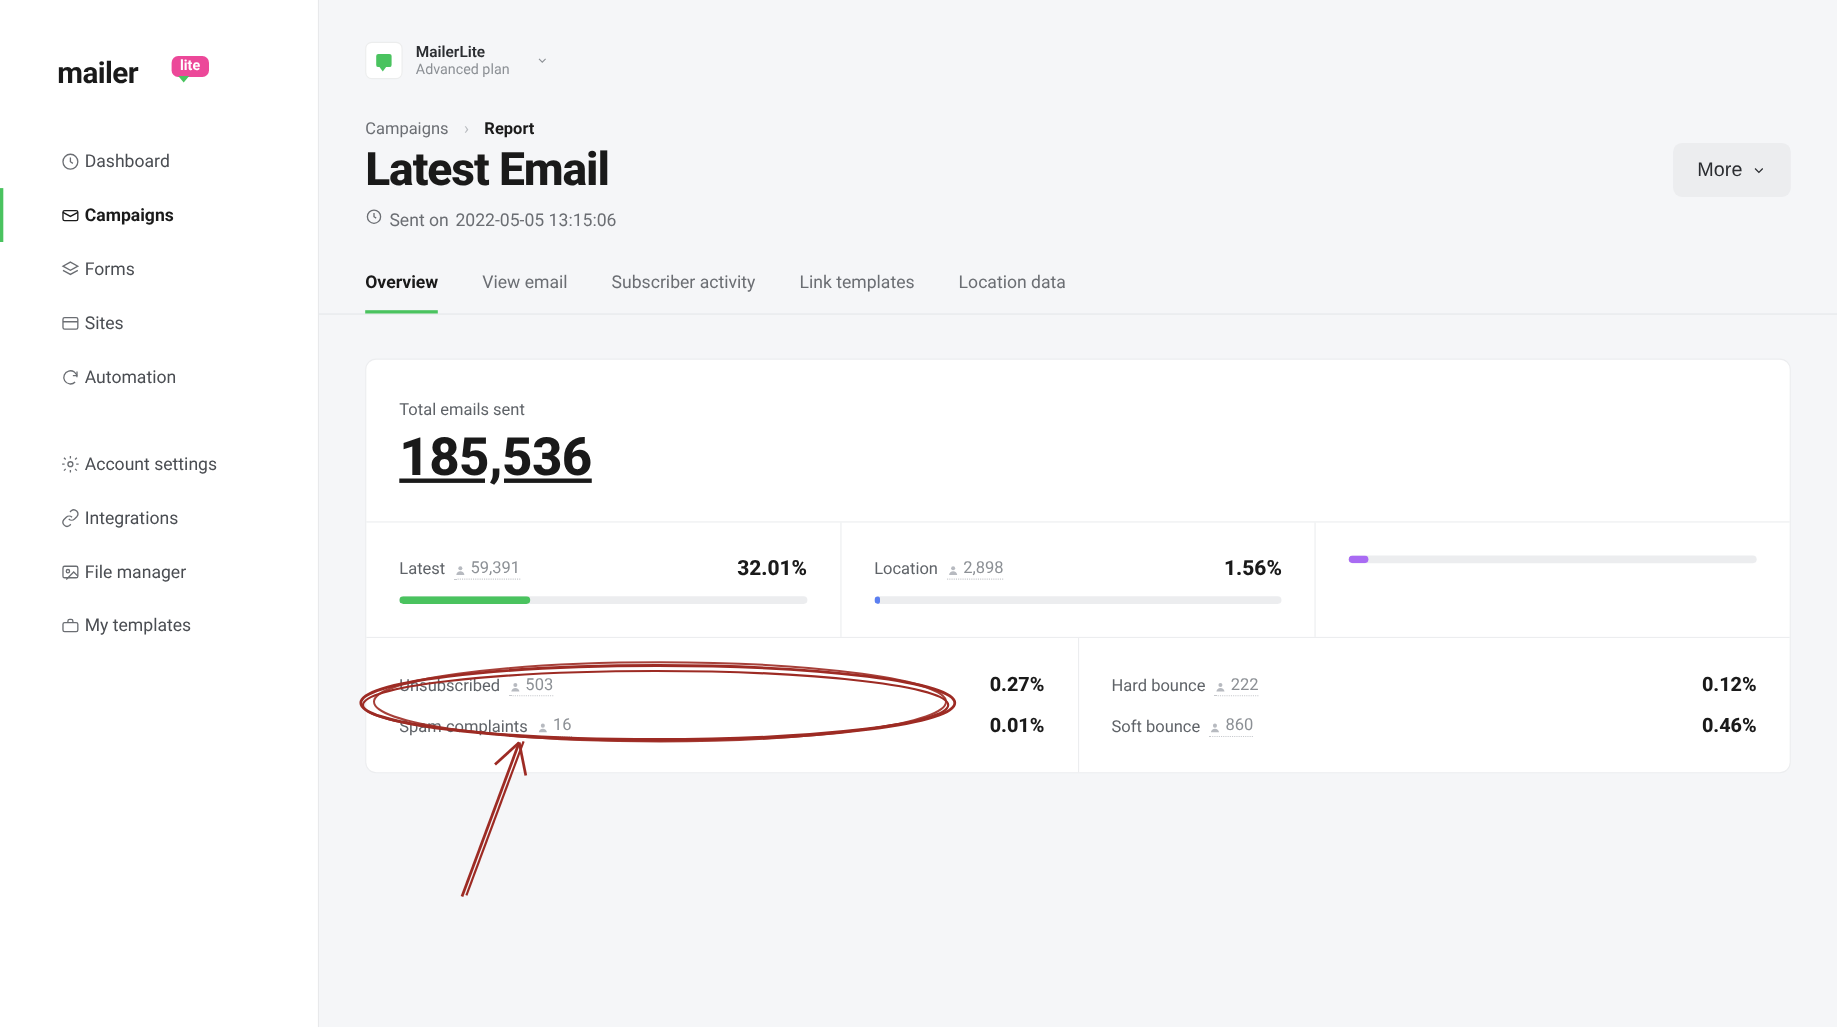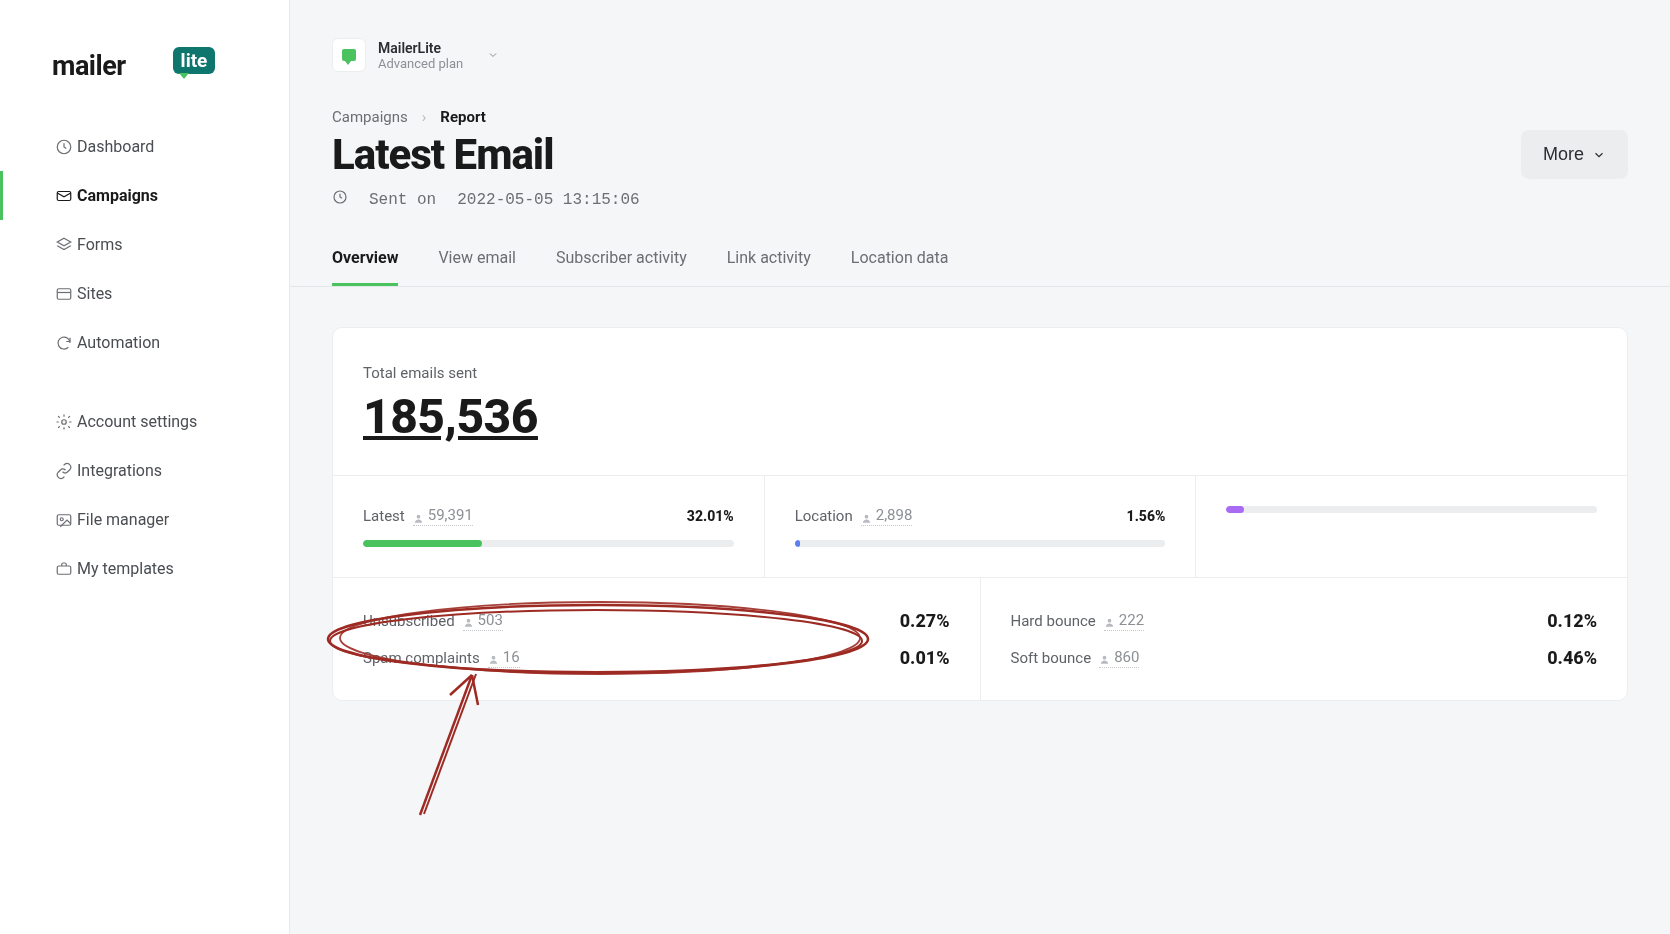--- a/index.html
+++ b/index.html
@@ -20,27 +20,27 @@
   flex-shrink: 0;
 }
 .logo {
   padding: 0 52px 40px 52px;
   display: flex;
   align-items: center;
   gap: 28px;
 }
 .logo-text { font-size: 27px; font-weight: 700; color: #1a1a1a; letter-spacing: -0.5px; }
 .logo-badge {
-  background: #0f766e;
+  background: #ec4899;
   color: #fff;
-  font-size: 19px;
+  font-size: 13px;
   font-weight: 700;
   padding: 2px 8px;
   border-radius: 6px;
-  margin-left: 19px;
+  margin-left: 2px;
   position: relative;
   top: -6px;
 }
 .logo-badge::after {
   content: "";
   position: absolute;
   bottom: -5px;
   left: 6px;
   width: 0; height: 0;
   border-left: 5px solid transparent;
@@ -111,23 +111,23 @@
   padding: 4px 42px 0 42px;
 }
 .page-title { font-size: 42px; font-weight: 800; letter-spacing: -1px; }
 .more-btn {
   background: #ecedef; border: none; border-radius: 8px;
   padding: 14px 22px; font-size: 18px; font-weight: 500;
   display: flex; align-items: center; gap: 8px; cursor: pointer; color: #2b2d31;
 }
 
 .sent-row {
-  display: flex; align-items: center; gap: 21px;
+  display: flex; align-items: center; gap: 6px;
   padding: 10px 42px 20px 42px;
-  color: #6b6e73; font-size: 16px; font-family: Liberation Mono, monospace;
+  color: #6b6e73; font-size: 16px;
 }
 
 .tabs {
   display: flex; gap: 40px;
   padding: 8px 42px 0 42px;
   border-bottom: 1px solid #e4e6e9;
 }
 .tab {
   padding: 10px 0 16px 0;
   font-size: 16px; color: #6b6e73; cursor: pointer;
@@ -156,21 +156,21 @@
 .metric-cell:last-child { border-right: none; }
 .metric-head { display: flex; justify-content: space-between; align-items: center; margin-bottom: 14px; }
 .metric-label { display: flex; align-items: center; gap: 8px; color: #5f6368; font-size: 15px; }
 .metric-count {
   color: #8c9095; font-size: 15px;
   border-bottom: 1px dotted #c6c8cc; padding-bottom: 1px;
   display: inline-flex; align-items: center; gap: 4px;
 }
 .person-ic { width: 11px; height: 11px; display:inline-block; }
 .person-ic svg { width:11px; height:11px; fill:#b7bac0; }
-.metric-pct { font-size: 14px; font-weight: 800; }
+.metric-pct { font-size: 19px; font-weight: 800; }
 .bar { height: 7px; background: #ecedef; border-radius: 4px; overflow: hidden; }
 .bar-fill { height: 100%; border-radius: 4px; }
 .bar-green { background: #4ac35f; }
 .bar-blue { background: #5b7ff1; }
 .bar-purple { background: #a96bf3; }
 
 .stats-row {
   display: flex; border-top: 1px solid #ecedef;
 }
 .stats-col { flex:1; padding: 24px 30px; border-right: 1px solid #ecedef; }
@@ -325,21 +325,21 @@
             <path d="M12 7v5l3 2"></path>
           </svg></span>
       <span>Sent on</span>
       <span>2022-05-05 13:15:06</span>
     </div>
 
     <div class="tabs">
       <div class="tab active"><span>Overview</span></div>
       <div class="tab"><span>View email</span></div>
       <div class="tab"><span>Subscriber activity</span></div>
-      <div class="tab"><span>Link activity</span></div>
+      <div class="tab"><span>Link templates</span></div>
       <div class="tab"><span>Location data</span></div>
     </div>
 
     <div class="card">
       <div class="card-total">
         <div class="label">Total emails sent</div>
         <div class="value">185,536</div>
       </div>
 
       <div class="metrics-row">

